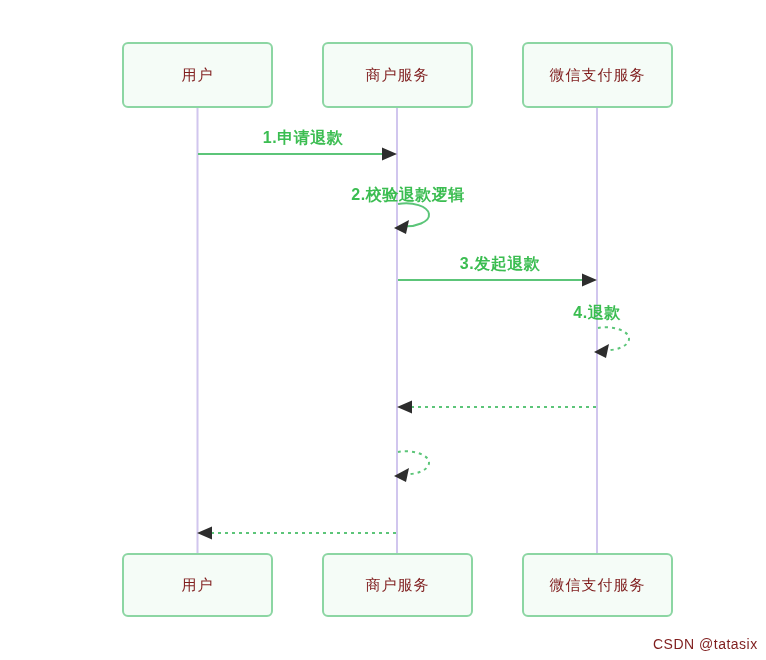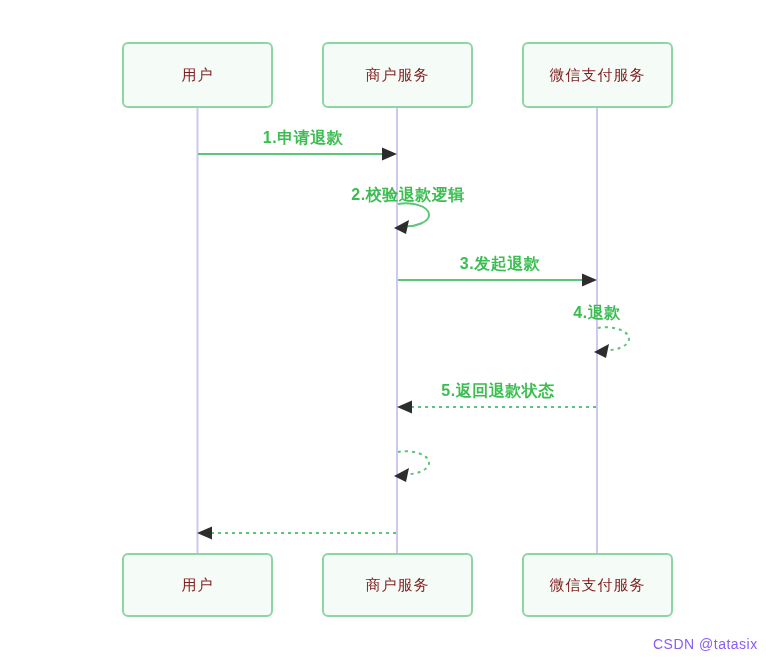--- a/index.html
+++ b/index.html
@@ -41,21 +41,21 @@
     white-space: nowrap;
     color: #3bbd51;
     font-size: 16px;
     font-weight: bold;
     letter-spacing: 0.5px;
   }
   .watermark {
     position: absolute;
     left: 653px;
     top: 636px;
-    color: #8b5cf6;
+    color: #7f1d1d;
     font-size: 14px;
     letter-spacing: 0.5px;
   }
 </style>
 </head>
 <body>
 
 <div class="canvas">
 
   <svg class="diagram-svg" viewBox="0 0 766 660" xmlns="http://www.w3.org/2000/svg">
@@ -117,17 +117,16 @@
     <span>商户服务</span>
   </div>
   <div class="actor-box bottom actor-col-3">
     <span>微信支付服务</span>
   </div>
 
   <div class="msg-label" style="left:303px; top:128px;">1.申请退款</div>
   <div class="msg-label" style="left:408px; top:177px;margin-top:8px;">2.校验退款逻辑</div>
   <div class="msg-label" style="left:500px; top:254px;">3.发起退款</div>
   <div class="msg-label" style="left:597px; top:303px;">4.退款</div>
-  <div class="msg-label" style="left:498px; top:381px;">5.返回退款状态</div>
 
   <div class="watermark">CSDN @tatasix</div>
 
 </div>
 
 </body></html>

